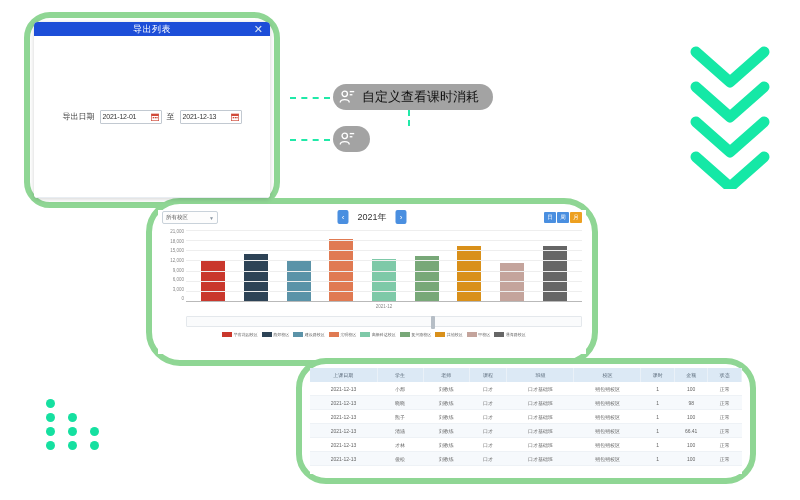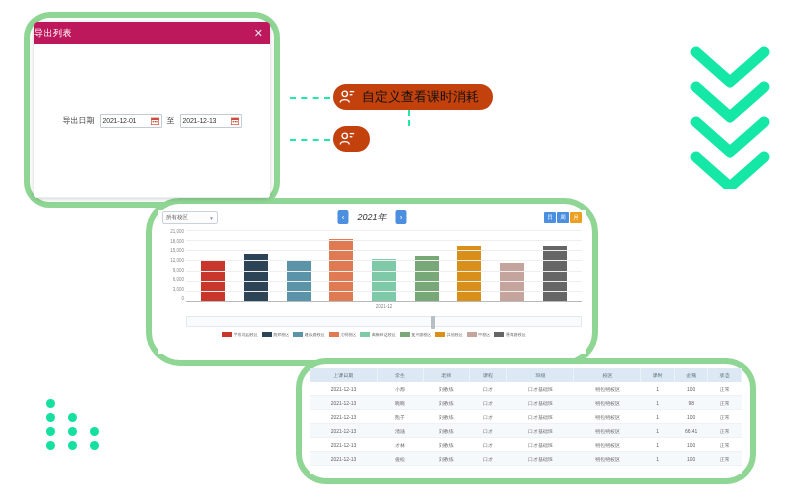--- a/index.html
+++ b/index.html
@@ -28,22 +28,22 @@
   #export-dialog {
     position: absolute; left: 34px; top: 22px;
     width: 236px; height: 176px;
     background: #ffffff;
     border-radius: 4px;
     box-shadow: 0 1px 5px rgba(0,0,0,.18);
     overflow: hidden;
     display: flex; flex-direction: column;
   }
   .dlg-titlebar {
-    height: 22px; background: #be185d;
-    display: flex; align-items: center; justify-content: flex-start;
+    height: 14px; background: #1d4ed8;
+    display: flex; align-items: center; justify-content: center;
     position: relative; flex: 0 0 auto;
   }
   .dlg-title { color: #fff; font-size: 9px; letter-spacing: .5px; }
   .dlg-close {
     position: absolute; right: 7px; top: 50%; transform: translateY(-50%);
     color: #dbe6f2; font-size: 11px; line-height: 1; cursor: pointer;
   }
   .dlg-body {
     flex: 1 1 auto; background: #fff;
     display: flex; align-items: center; justify-content: center;
@@ -72,21 +72,21 @@
     font-size: 7.5px; border-radius: 2px; cursor: pointer;
     padding: 3px 11px; line-height: 1;
   }
   .btn-cancel { background: #fff; border: 1px solid #c2c9d1; color: #555; }
   .btn-ok { background: #4a7ab0; border: 1px solid #4a7ab0; color: #fff; }
 
   
   .callout {
     position: absolute;
     height: 26px;
-    background: #c2410c;
+    background: #a3a3a3;
     border-radius: 13px;
     display: flex; align-items: center;
     padding: 0 14px 0 5px;
     gap: 6px;
     cursor: pointer;
   }
   #callout-1 { left: 333px; top: 84px; }
   #callout-2 { left: 333px; top: 126px; }
   .callout-icon {
     width: 18px; height: 18px; flex: 0 0 auto;
@@ -135,21 +135,21 @@
   .year-nav {
     position: absolute; left: 50%; top: 0; transform: translateX(-50%);
     display: flex; align-items: center; gap: 9px;
   }
   .nav-arrow {
     width: 11px; height: 14px; background: #4a8fe0;
     border-radius: 2px; color: #fff; font-size: 8px;
     display: flex; align-items: center; justify-content: center;
     cursor: pointer;
   }
-  .year-label { font-size: 9px; color: #333; white-space: nowrap; font-style: italic; }
+  .year-label { font-size: 9px; color: #333; white-space: nowrap; }
   .range-toggle {
     position: absolute; right: 4px; top: 2px;
     display: flex; gap: 1px;
   }
   .range-btn {
     width: 12px; height: 11px; font-size: 5.5px;
     display: flex; align-items: center; justify-content: center;
     color: #fff; background: #4a8fe0; cursor: pointer;
     border-radius: 1px;
   }

